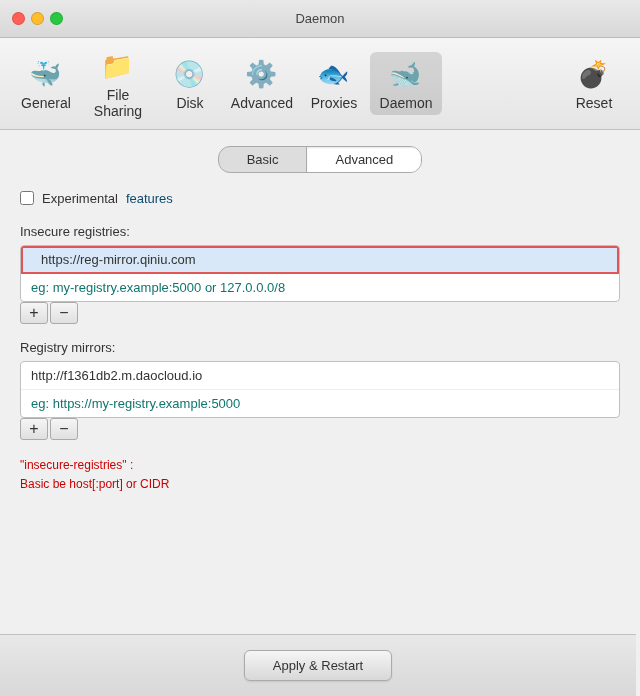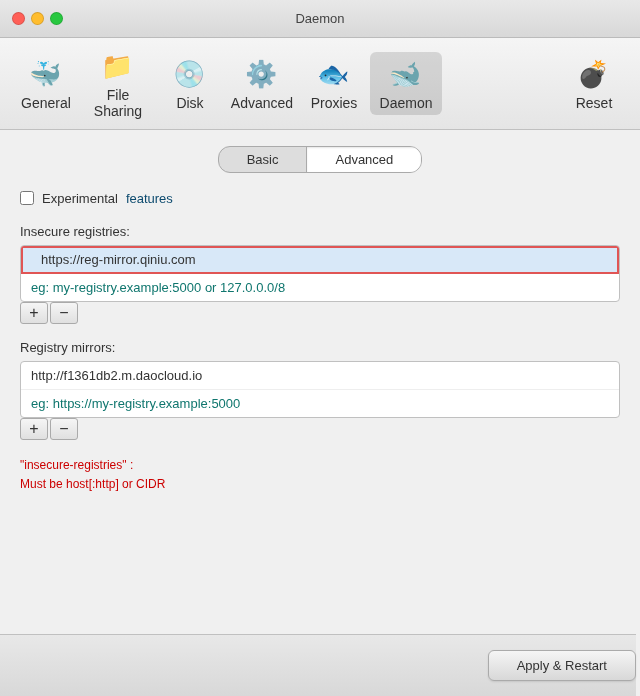--- a/index.html
+++ b/index.html
@@ -198,21 +198,21 @@
     .bottom-bar {
       position: absolute;
       bottom: 0;
       left: 0;
       right: 4px;
       height: 62px;
       background: linear-gradient(to bottom, #e8e8e8, #d8d8d8);
       border-top: 1px solid #c0c0c0;
       display: flex;
       align-items: center;
-      justify-content: flex-end;
+      justify-content: center;
     }
     .apply-btn {
       background: linear-gradient(to bottom, #f5f5f5, #d8d8d8);
       border: 1px solid #aaa;
       border-radius: 6px;
       padding: 7px 28px;
       font-size: 13px;
       cursor: pointer;
       color: #333;
       box-shadow: 0 1px 2px rgba(0,0,0,0.1);
@@ -304,21 +304,21 @@
         <span>eg: https://my-registry.example:5000</span>
       </div>
     </div>
     <div class="list-controls">
       <button class="ctrl-btn">+</button>
       <button class="ctrl-btn">−</button>
     </div>
 
     <div class="error-text">
       <div>"insecure-registries" :</div>
-      <div>Must be host[:http] or CIDR</div>
+      <div>Basic be host[:port] or CIDR</div>
     </div>
 
   </div>
 
   <div class="bottom-bar">
     <button class="apply-btn">Apply &amp; Restart</button>
   </div>
 </div>
 
 </body></html>

